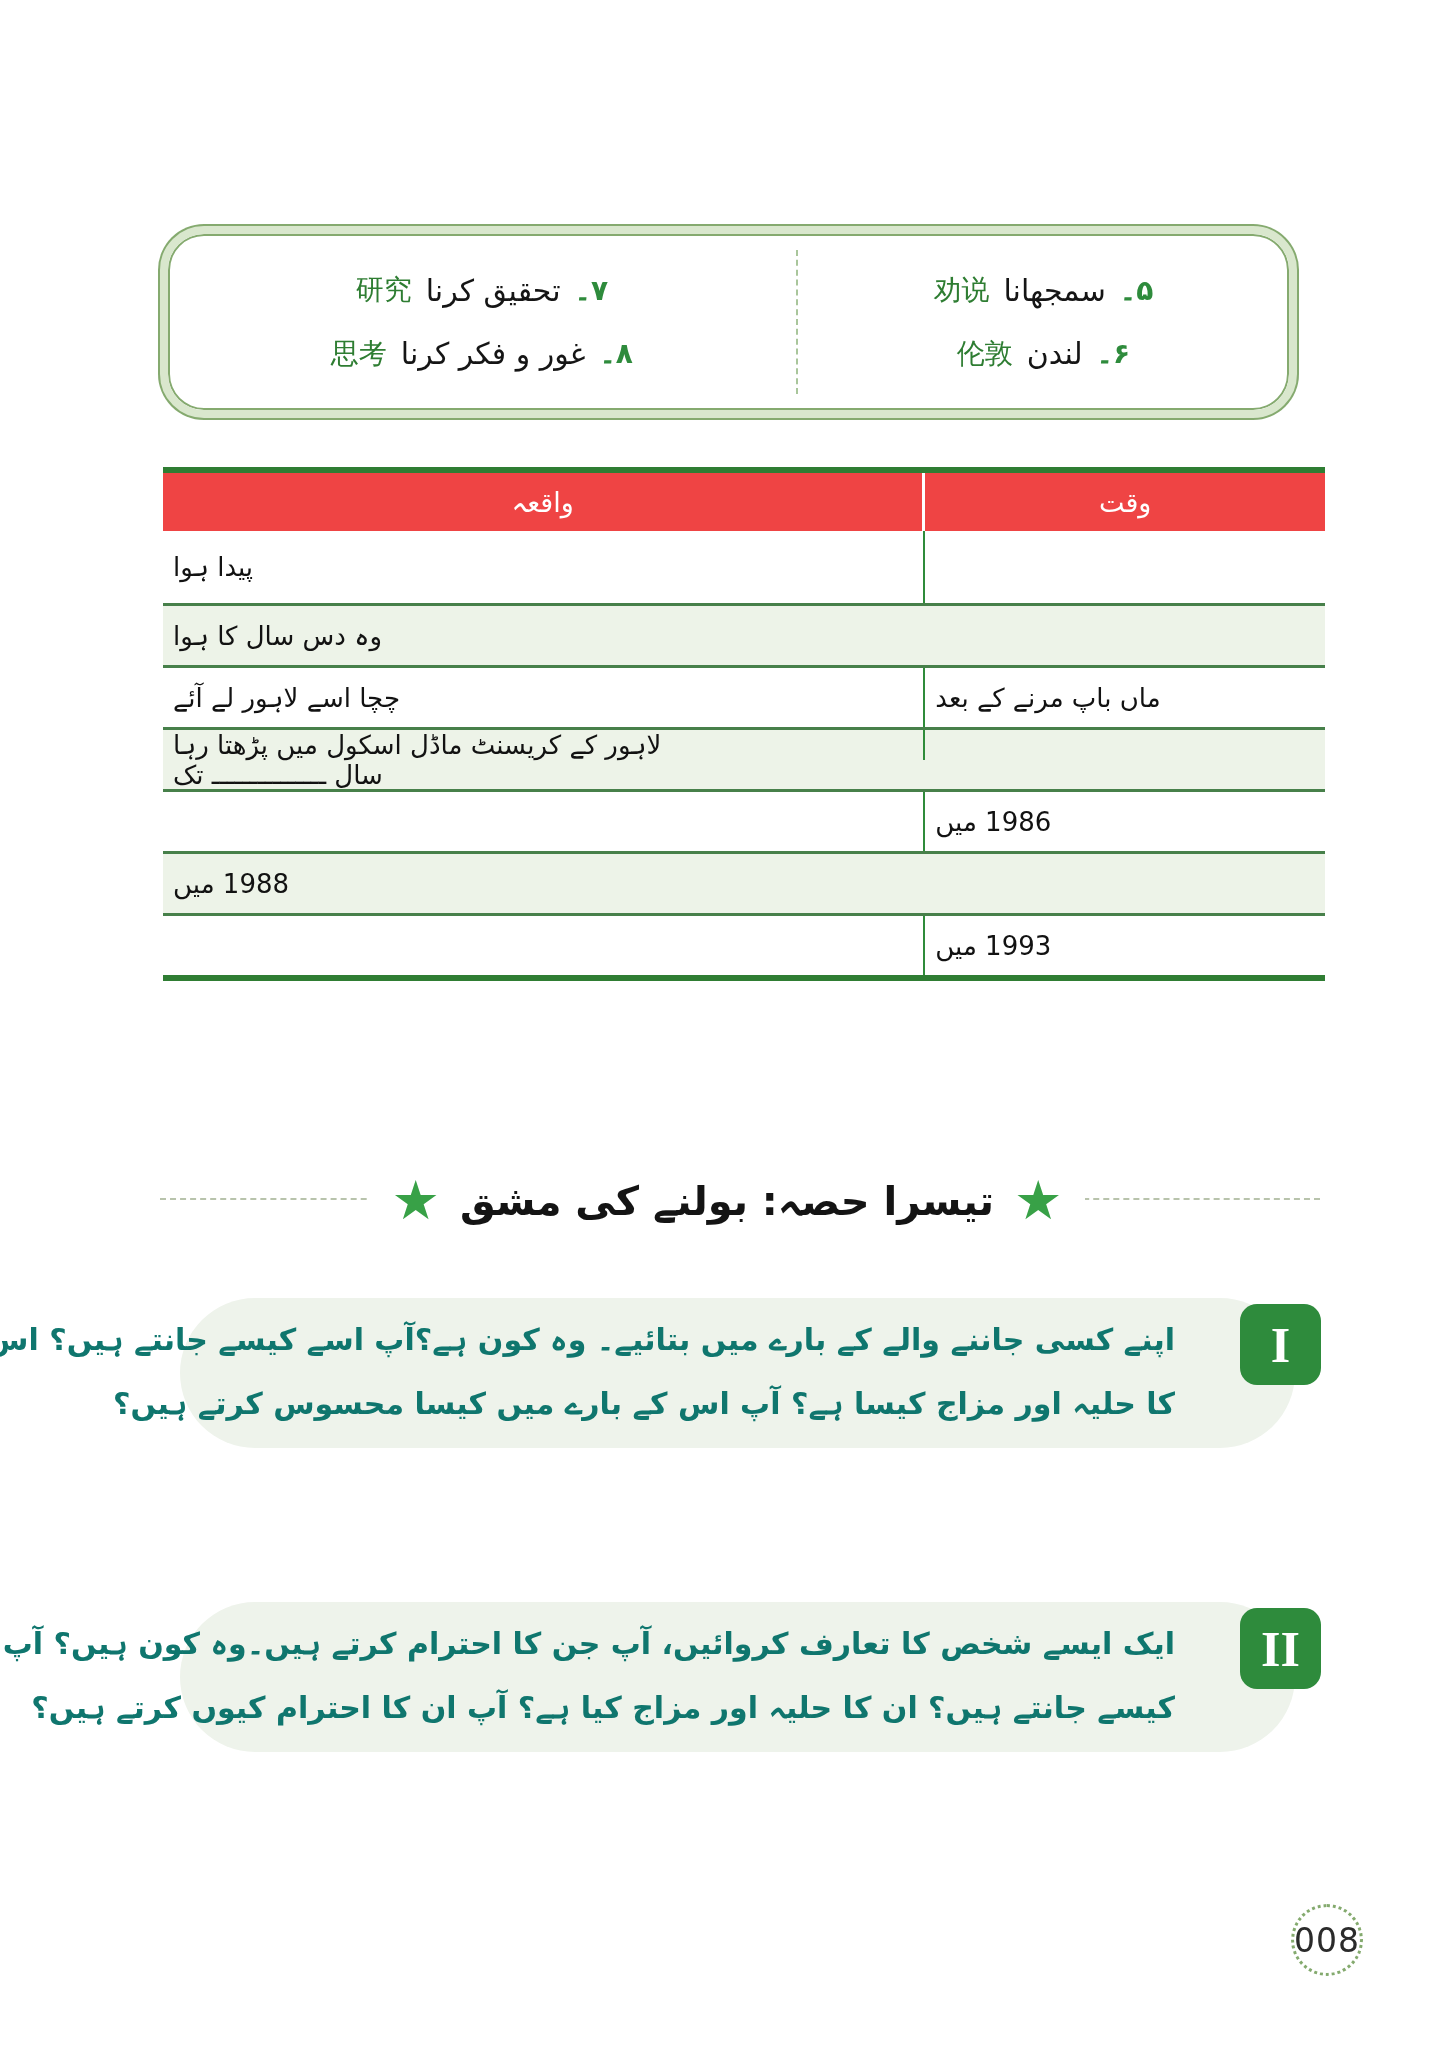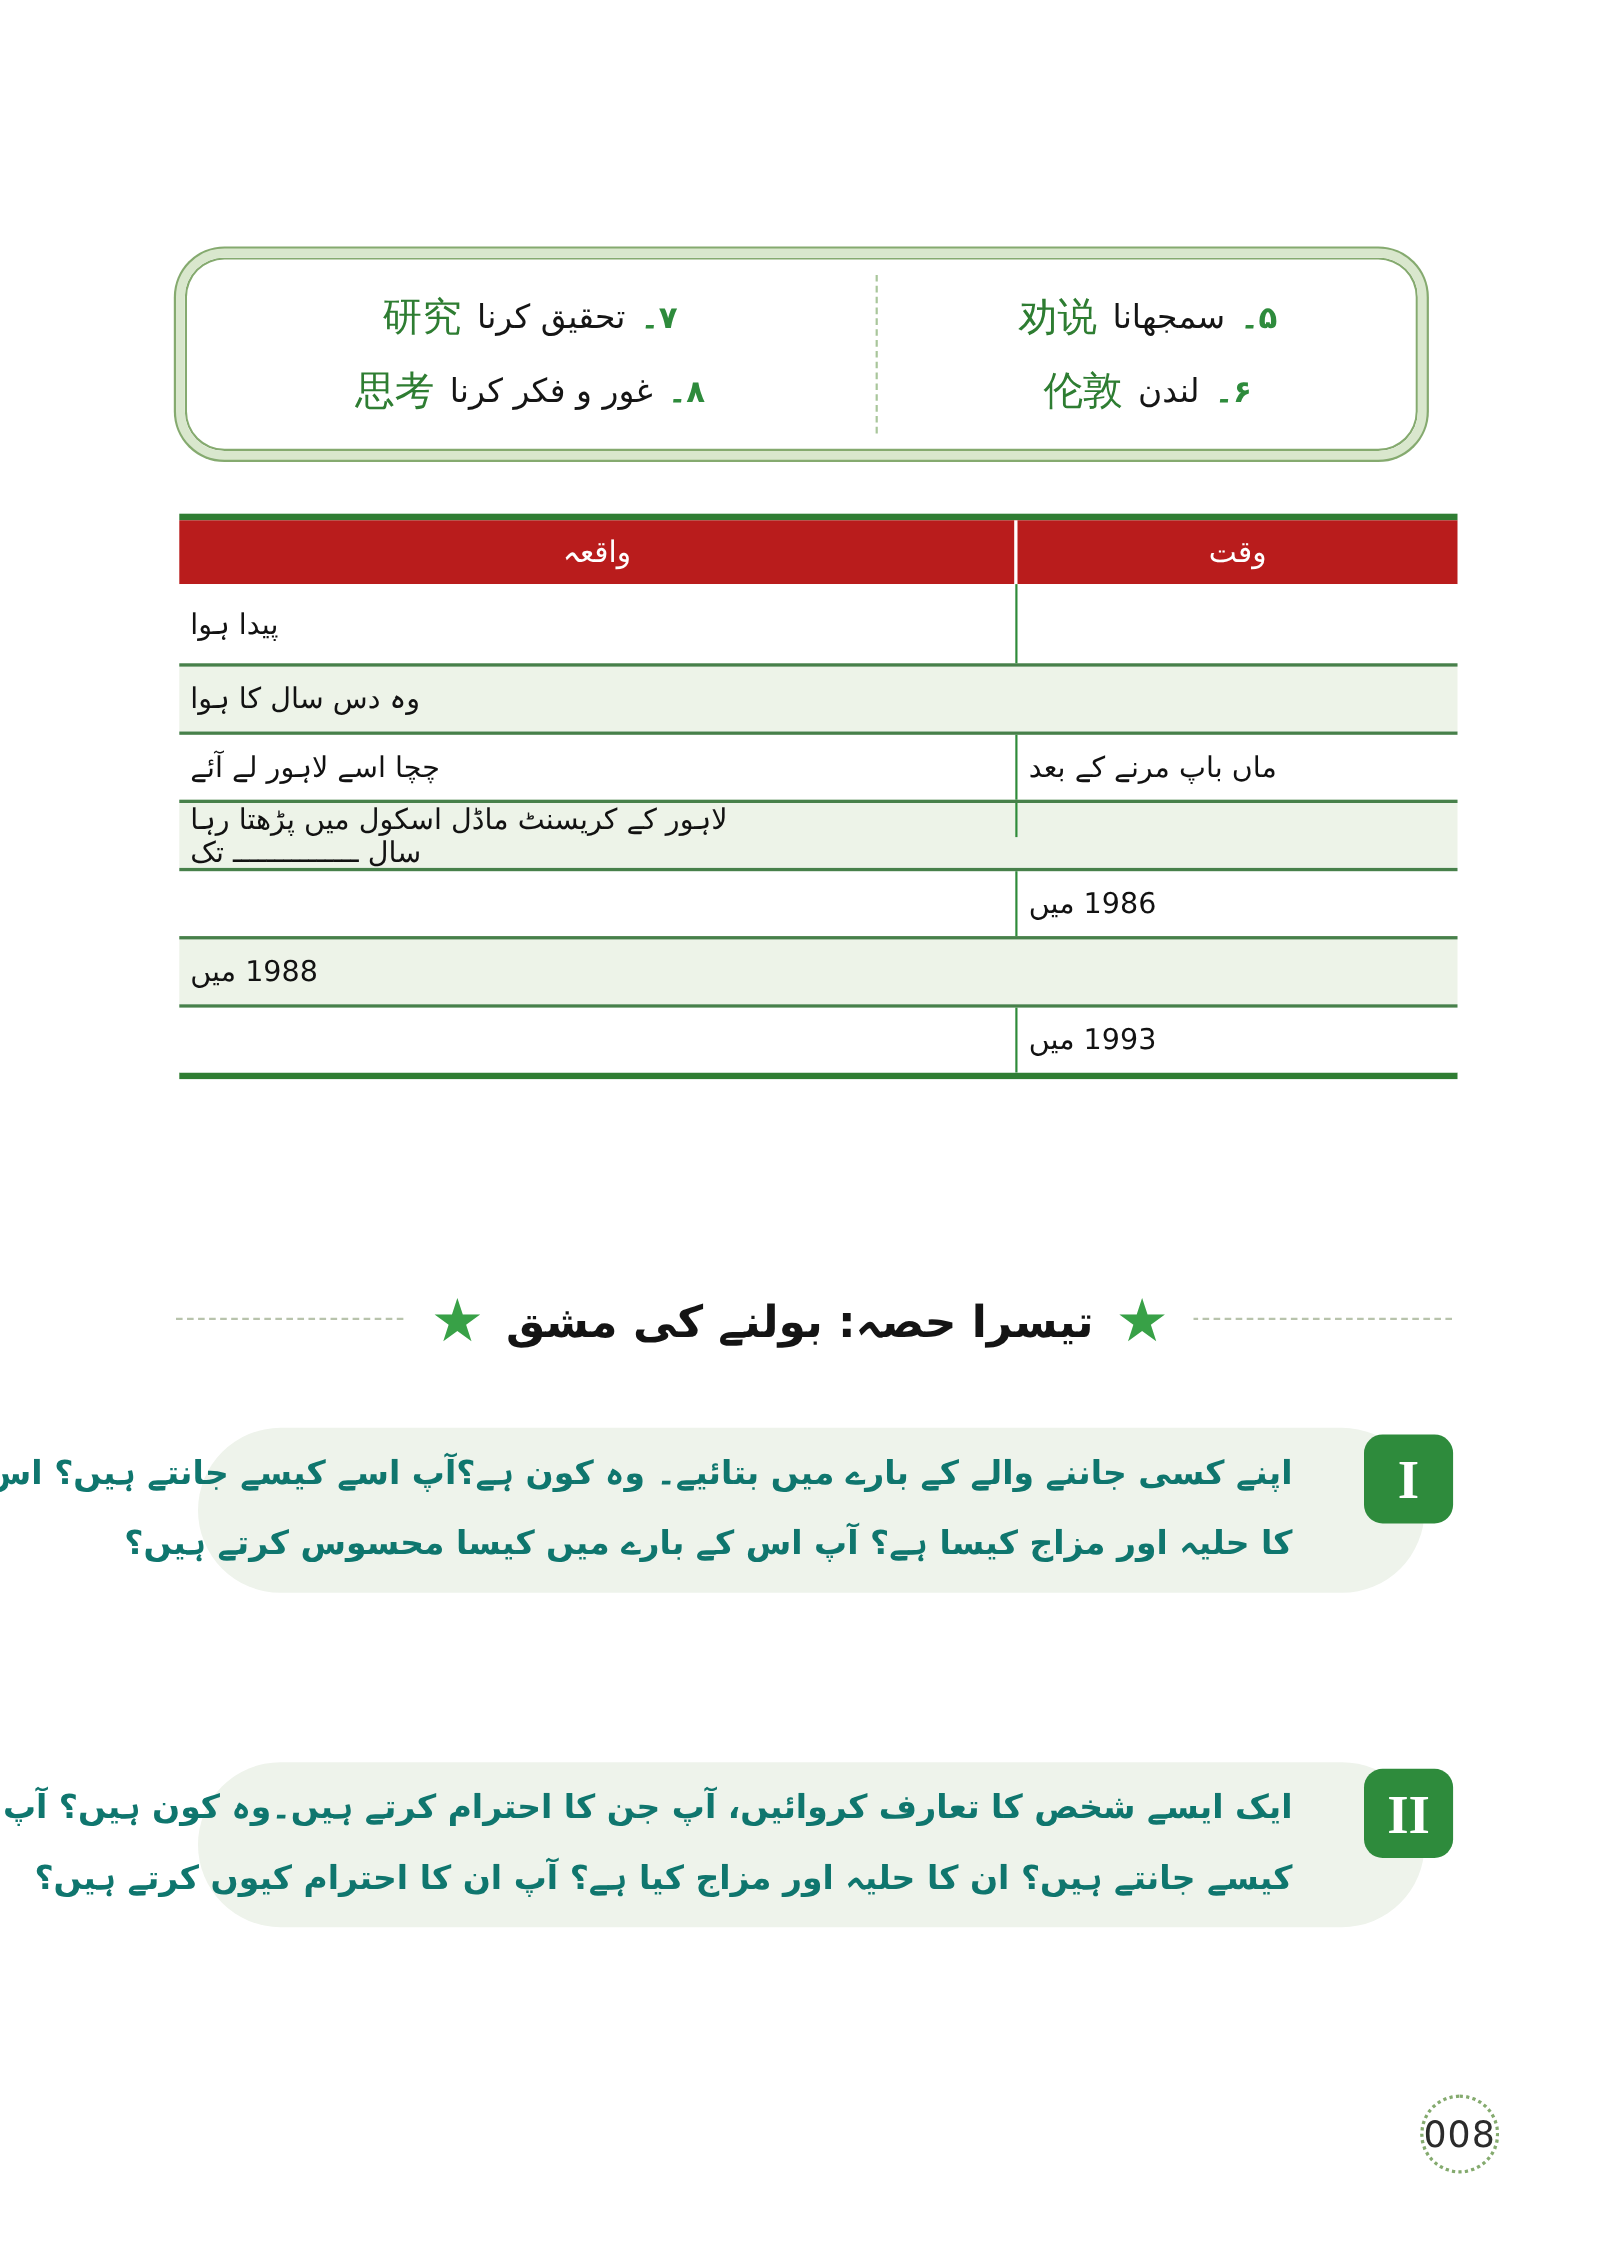--- a/index.html
+++ b/index.html
@@ -23,31 +23,31 @@
     background: #ffffff;
   }
   .vocab-inner { display: flex; height: 100%; }
   .vocab-col { display: flex; flex-direction: column; justify-content: space-evenly; align-items: center; padding: 12px 0; }
   .vocab-col.left { width: 56%; }
   .vocab-col.right { flex: 1; }
   .vocab-divider { border-left: 2px dashed #a9c69b; margin: 16px 0; }
   .vocab-item { display: flex; direction: rtl; align-items: center; gap: 14px; }
   .vocab-num { color: #2e8b3c; font-size: 28px; font-weight: 600; }
   .vocab-urdu { color: #151515; font-size: 30px; }
-  .vocab-cn { color: #2e7d32; font-size: 36px; }
+  .vocab-cn { color: #2e7d32; font-size: 28px; }
 
   
   .ttable {
     position: absolute;
     left: 163px; top: 467px;
     width: 1162px;
     border-top: 6px solid #2f7d33;
     border-bottom: 6px solid #2f7d33;
   }
-  .thead { display: flex; height: 58px; background: #b91c1c; }
+  .thead { display: flex; height: 58px; background: #ef4444; }
   .thead .hcell {
     display: flex; align-items: center; justify-content: center;
     color: #ffffff; font-size: 27px;
   }
   .hcell.event { width: 65.6%; border-right: 3px solid #ffffff; }
   .hcell.time { flex: 1; }
   .trow { display: flex; height: 62px; background: #ffffff; border-top: 3px solid #47804a; }
   .trow:first-child { border-top: none; height: 72px; }
   .trow.tint { background: #edf3e8; flex-direction: column; }
   .tcell {

